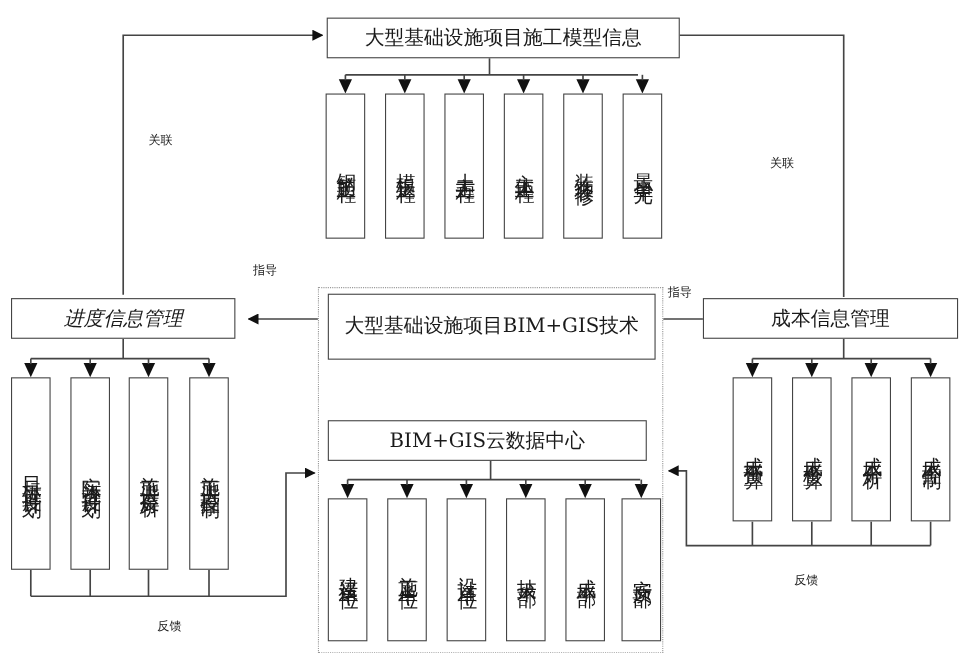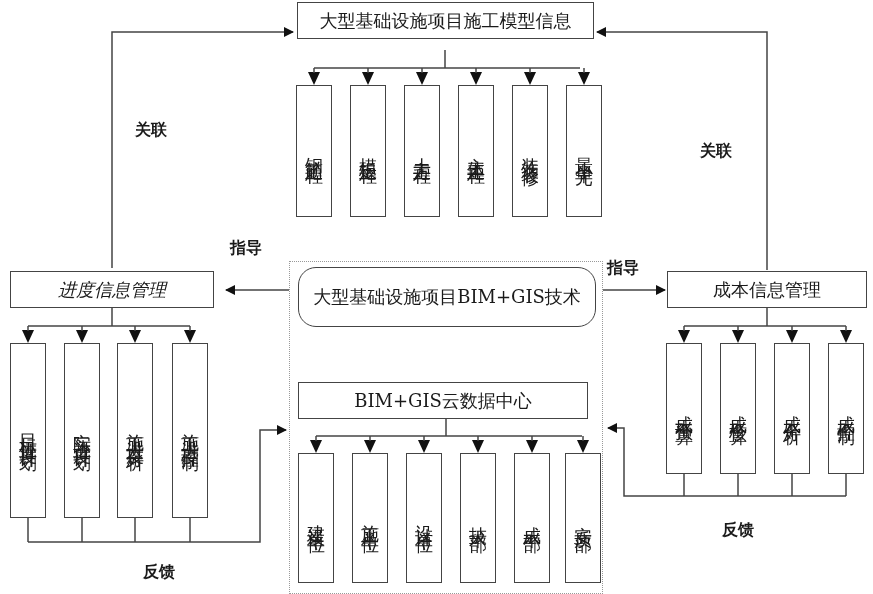--- a/index.html
+++ b/index.html
@@ -5,21 +5,21 @@
   html, body { margin: 0; padding: 0; background: #ffffff; }
   body { width: 873px; height: 594px; position: relative; overflow: hidden;
          font-family: "DejaVu Serif", "Liberation Serif", serif; color: #1a1a1a; }
   svg.wires { position: absolute; left: 0; top: 0; width: 873px; height: 594px; }
   .box { position: absolute; border: 1.5px solid #444; background: #fff; box-sizing: border-box;
          display: flex; align-items: center; justify-content: center; text-align: center;
          font-size: 18px; line-height: 1.3; }
   .vbox { position: absolute; border: 1.5px solid #444; background: #fff; box-sizing: border-box;
           display: flex; align-items: center; justify-content: center;
           writing-mode: vertical-rl; text-orientation: upright; font-size: 18px; letter-spacing: 4px; }
-  .label { position: absolute; font-size: 16px; font-weight: bold; }
+  .label { position: absolute; font-size: 11px; }
   .dotted { position: absolute; border: 1px dotted #999; box-sizing: border-box; }
 </style>
 </head>
 <body>
 
 <svg class="wires" viewBox="0 0 873 594">
   <defs>
     <marker id="arr" markerWidth="10" markerHeight="10" refX="9" refY="5" orient="auto" markerUnits="userSpaceOnUse">
       <path d="M0,0 L10,5 L0,10 z" fill="#111"></path>
     </marker>
@@ -96,21 +96,21 @@
       <line x1="478" x2="478" y1="436" y2="441" stroke="#444" stroke-width="1.5"></line>
       <path d="M526,440 L538,440 L532,453 z"></path>
       <line x1="532" x2="532" y1="436" y2="441" stroke="#444" stroke-width="1.5"></line>
       <path d="M577,440 L589,440 L583,453 z"></path>
       <line x1="583" x2="583" y1="436" y2="441" stroke="#444" stroke-width="1.5"></line>
     </g>
 </svg>
 
 <div class="dotted" style="left:289px; top:261px; width:314px; height:333px;"></div>
 
-<div class="box" style="left:297px; top:2px; width:297px; height:37px;">大型基础设施项目施工模型信息</div>
+<div class="box" style="left:297px; top:16px; width:321px; height:37px;">大型基础设施项目施工模型信息</div>
 
 <div id="model-items">
     <div class="vbox" style="left: 296px; top: 85px; width: 36px; height: 132px;">钢筋工程</div>
     <div class="vbox" style="left: 350px; top: 85px; width: 36px; height: 132px;">模板工程</div>
     <div class="vbox" style="left: 404px; top: 85px; width: 36px; height: 132px;">土方工程</div>
     <div class="vbox" style="left: 458px; top: 85px; width: 36px; height: 132px;">主体工程</div>
     <div class="vbox" style="left: 512px; top: 85px; width: 36px; height: 132px;">装饰装修</div>
     <div class="vbox" style="left: 566px; top: 85px; width: 36px; height: 132px;">最小单元</div>
   </div>
 <div id="schedule-items">
@@ -127,28 +127,28 @@
   </div>
 <div id="cloud-items">
     <div class="vbox" style="left: 298px; top: 453px; width: 36px; height: 130px;">建设单位</div>
     <div class="vbox" style="left: 352px; top: 453px; width: 36px; height: 130px;">施工单位</div>
     <div class="vbox" style="left: 406px; top: 453px; width: 36px; height: 130px;">设计单位</div>
     <div class="vbox" style="left: 460px; top: 453px; width: 36px; height: 130px;">技术部</div>
     <div class="vbox" style="left: 514px; top: 453px; width: 36px; height: 130px;">成本部</div>
     <div class="vbox" style="left: 565px; top: 453px; width: 36px; height: 130px;">安质部</div>
   </div>
 
-<div class="box" style="left:298px; top:267px; width:298px; height:60px; flex-direction:column;border-radius:18px;">
+<div class="box" style="left:298px; top:267px; width:298px; height:60px; flex-direction:column;">
   <span>大型基础设施项目BIM+GIS技术</span>
 </div>
 
 <div class="box" style="left:298px; top:382px; width:290px; height:37px;">BIM+GIS云数据中心</div>
 
 <div class="box" style="left:10px; top:271px; width:204px; height:37px;font-style:italic;">进度信息管理</div>
 
-<div class="box" style="left:667px; top:271px; width:200px; height:37px;">成本信息管理</div>
+<div class="box" style="left:639px; top:271px; width:232px; height:37px;">成本信息管理</div>
 
 <div class="label" style="left:135px; top:120px;">关联</div>
 <div class="label" style="left:700px; top:141px;">关联</div>
 <div class="label" style="left:230px; top:238px;">指导</div>
 <div class="label" style="left:607px; top:258px;">指导</div>
 <div class="label" style="left:143px; top:562px;">反馈</div>
 <div class="label" style="left:722px; top:520px;">反馈</div>
 
 </body></html>

